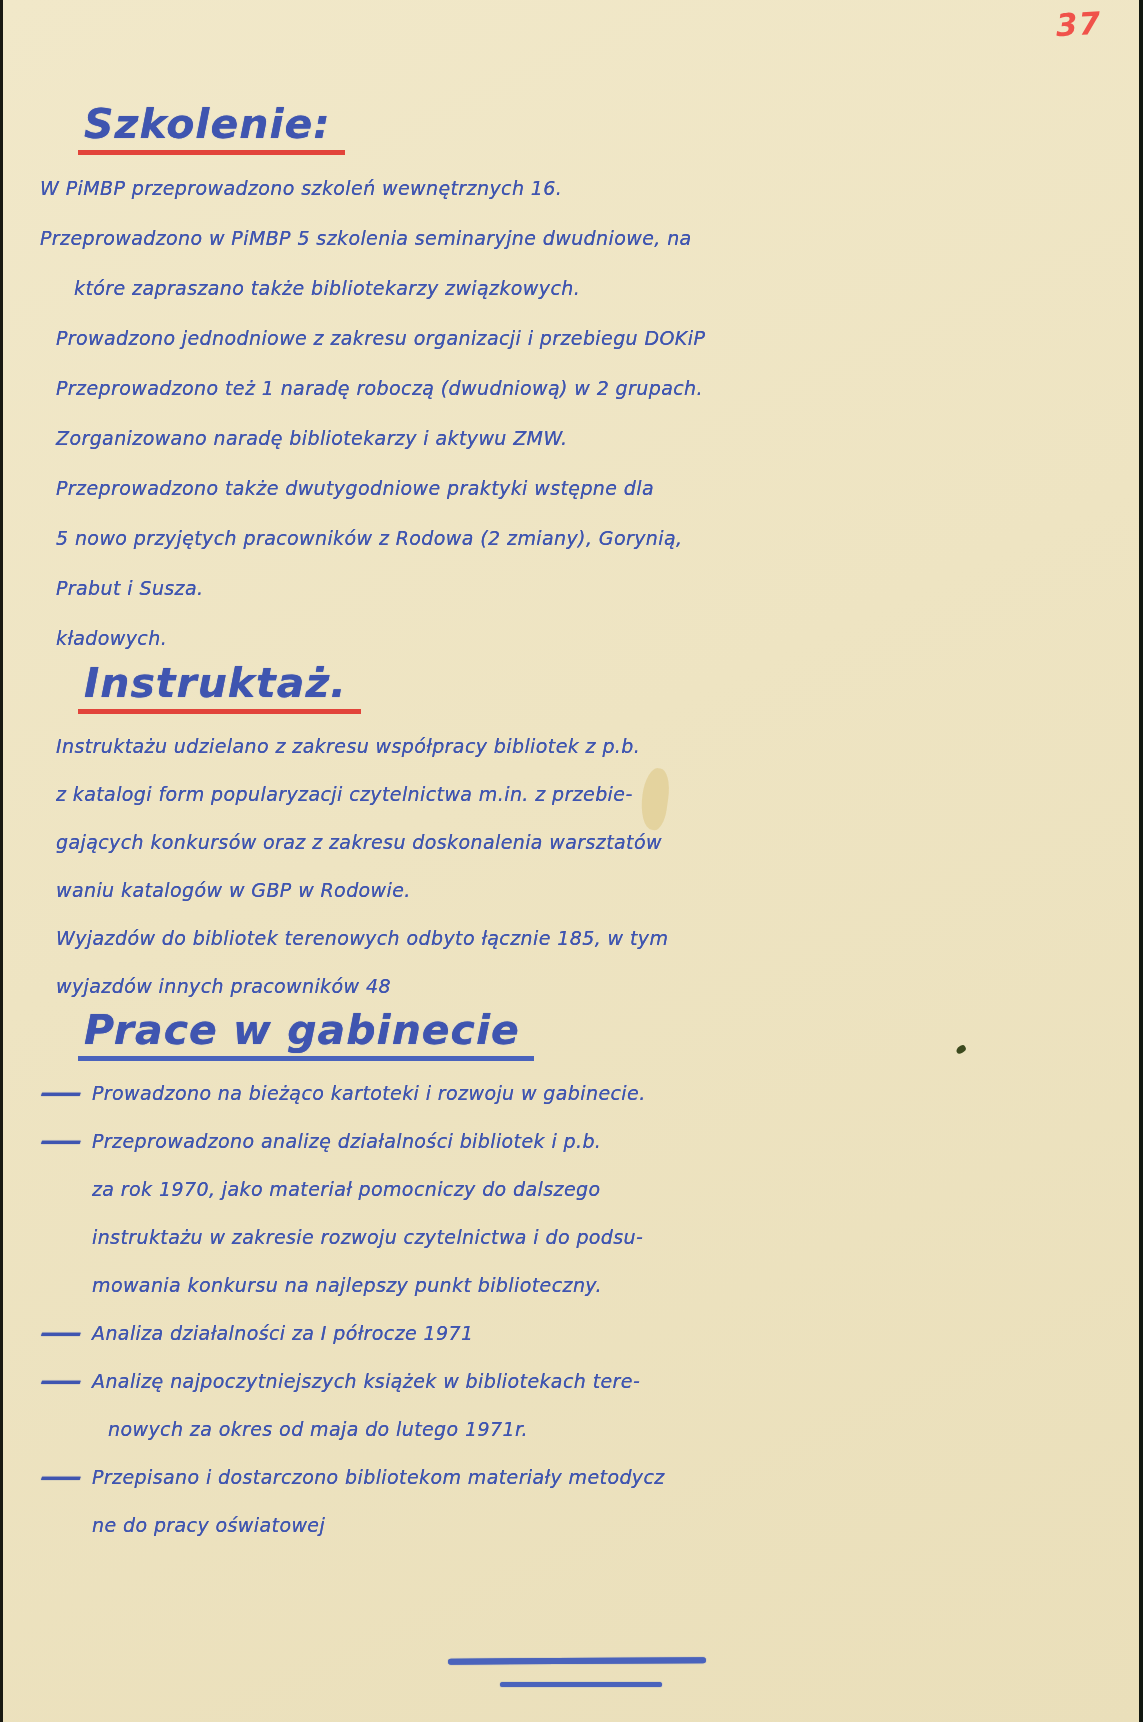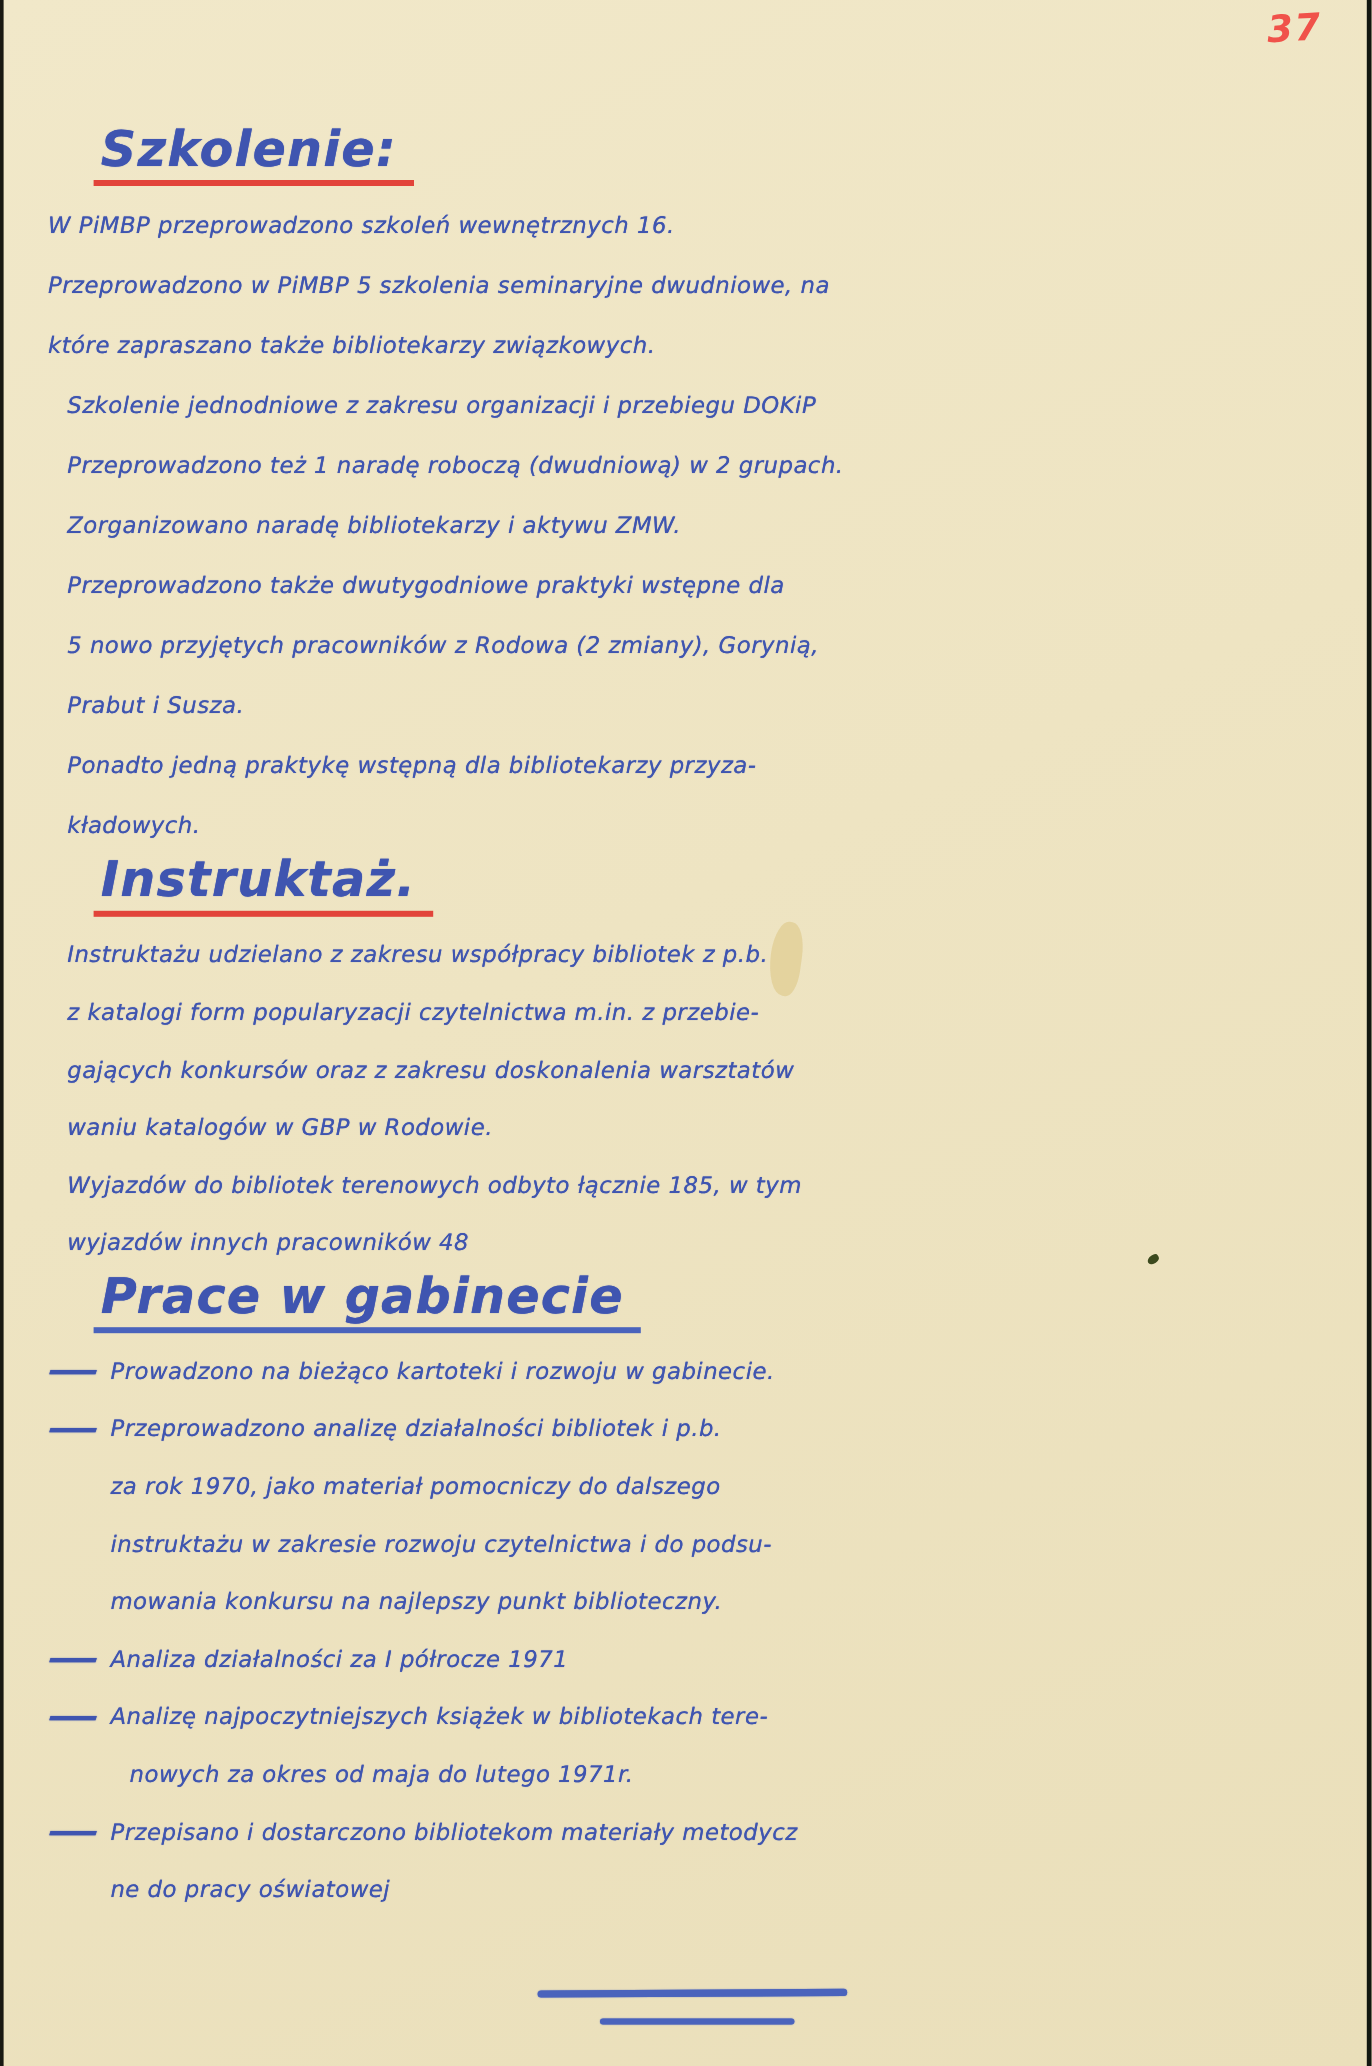--- a/index.html
+++ b/index.html
@@ -34,21 +34,21 @@
   }
   .line {
     font-size: 19px;
     line-height: 50px;
     white-space: nowrap;
     letter-spacing: 0.4px;
     text-shadow: 0 0 0.6px #3f55b0;
   }
   .s2 .line, .bullets .line { line-height: 48px; }
   .i1 { margin-left: 16px; }
-  .i2 { }
+  .i2 { margin-left: 34px; }
   .heading-row { margin: 0; }
   .heading {
     display: inline-block;
     font-size: 41px;
     font-weight: bold;
     line-height: 40px;
     padding: 0 14px 6px 6px;
     margin-bottom: 8px;
     letter-spacing: 1px;
     text-shadow: 0 0 0.7px #3f55b0;
@@ -102,27 +102,26 @@
 
   <div class="content">
 
     <div class="heading-row">
       <span class="heading u-red h-indent">Szkolenie:</span>
     </div>
     <div class="s1">
       <div class="line">W PiMBP przeprowadzono szkoleń wewnętrznych 16.</div>
       <div class="line">Przeprowadzono w PiMBP 5 szkolenia seminaryjne dwudniowe, na</div>
       <div class="line i2">które zapraszano także bibliotekarzy związkowych.</div>
-      <div class="line i1">Szkolenie jednodniowe z zakresu organizacji i przebiegu DOKiP</div>
+      <div class="line i1">Prowadzono jednodniowe z zakresu organizacji i przebiegu DOKiP</div>
       <div class="line i1">Przeprowadzono też 1 naradę roboczą (dwudniową) w 2 grupach.</div>
       <div class="line i1">Zorganizowano naradę bibliotekarzy i aktywu ZMW.</div>
       <div class="line i1">Przeprowadzono także dwutygodniowe praktyki wstępne dla</div>
       <div class="line i1">5 nowo przyjętych pracowników z Rodowa (2 zmiany), Gorynią,</div>
       <div class="line i1">Prabut i Susza.</div>
-      <div class="line i1">Ponadto jedną praktykę wstępną dla bibliotekarzy przyza-</div>
       <div class="line i1">kładowych.</div>
     </div>
 
     <div class="heading-row">
       <span class="heading u-red h-indent">Instruktaż.</span>
     </div>
     <div class="s2">
       <div class="line i1">Instruktażu udzielano z zakresu współpracy bibliotek z p.b.</div>
       <div class="line i1">z katalogi form popularyzacji czytelnictwa m.in. z przebie-</div>
       <div class="line i1">gających konkursów oraz z zakresu doskonalenia warsztatów</div>

